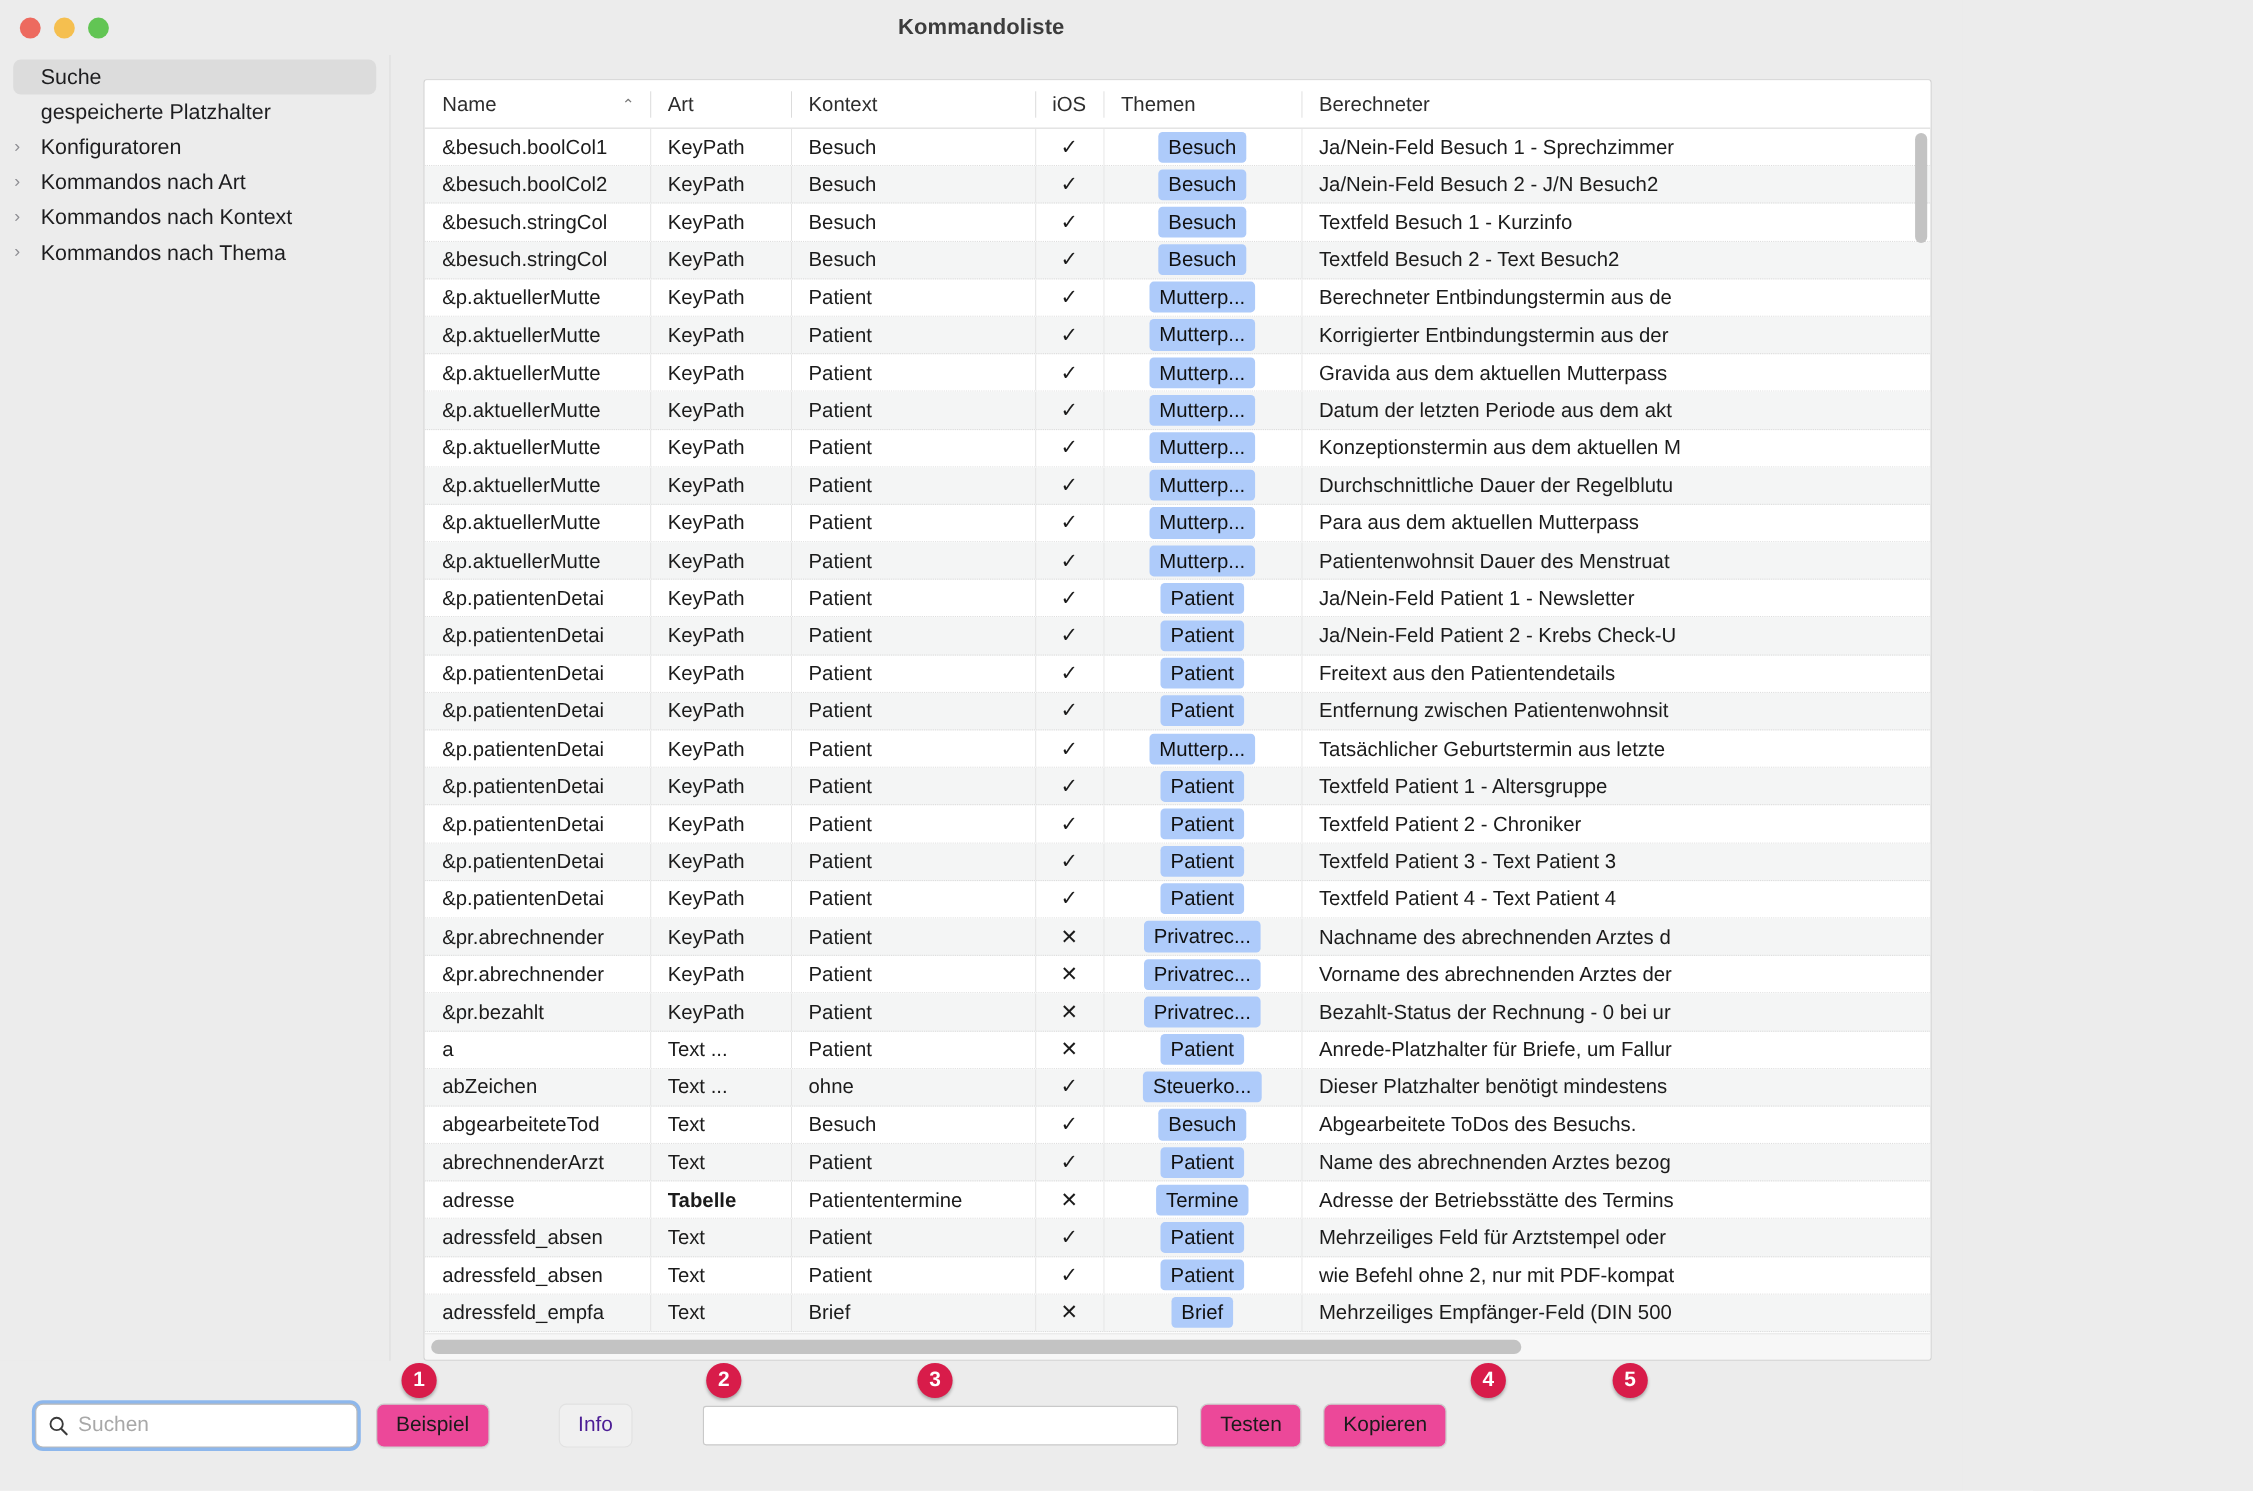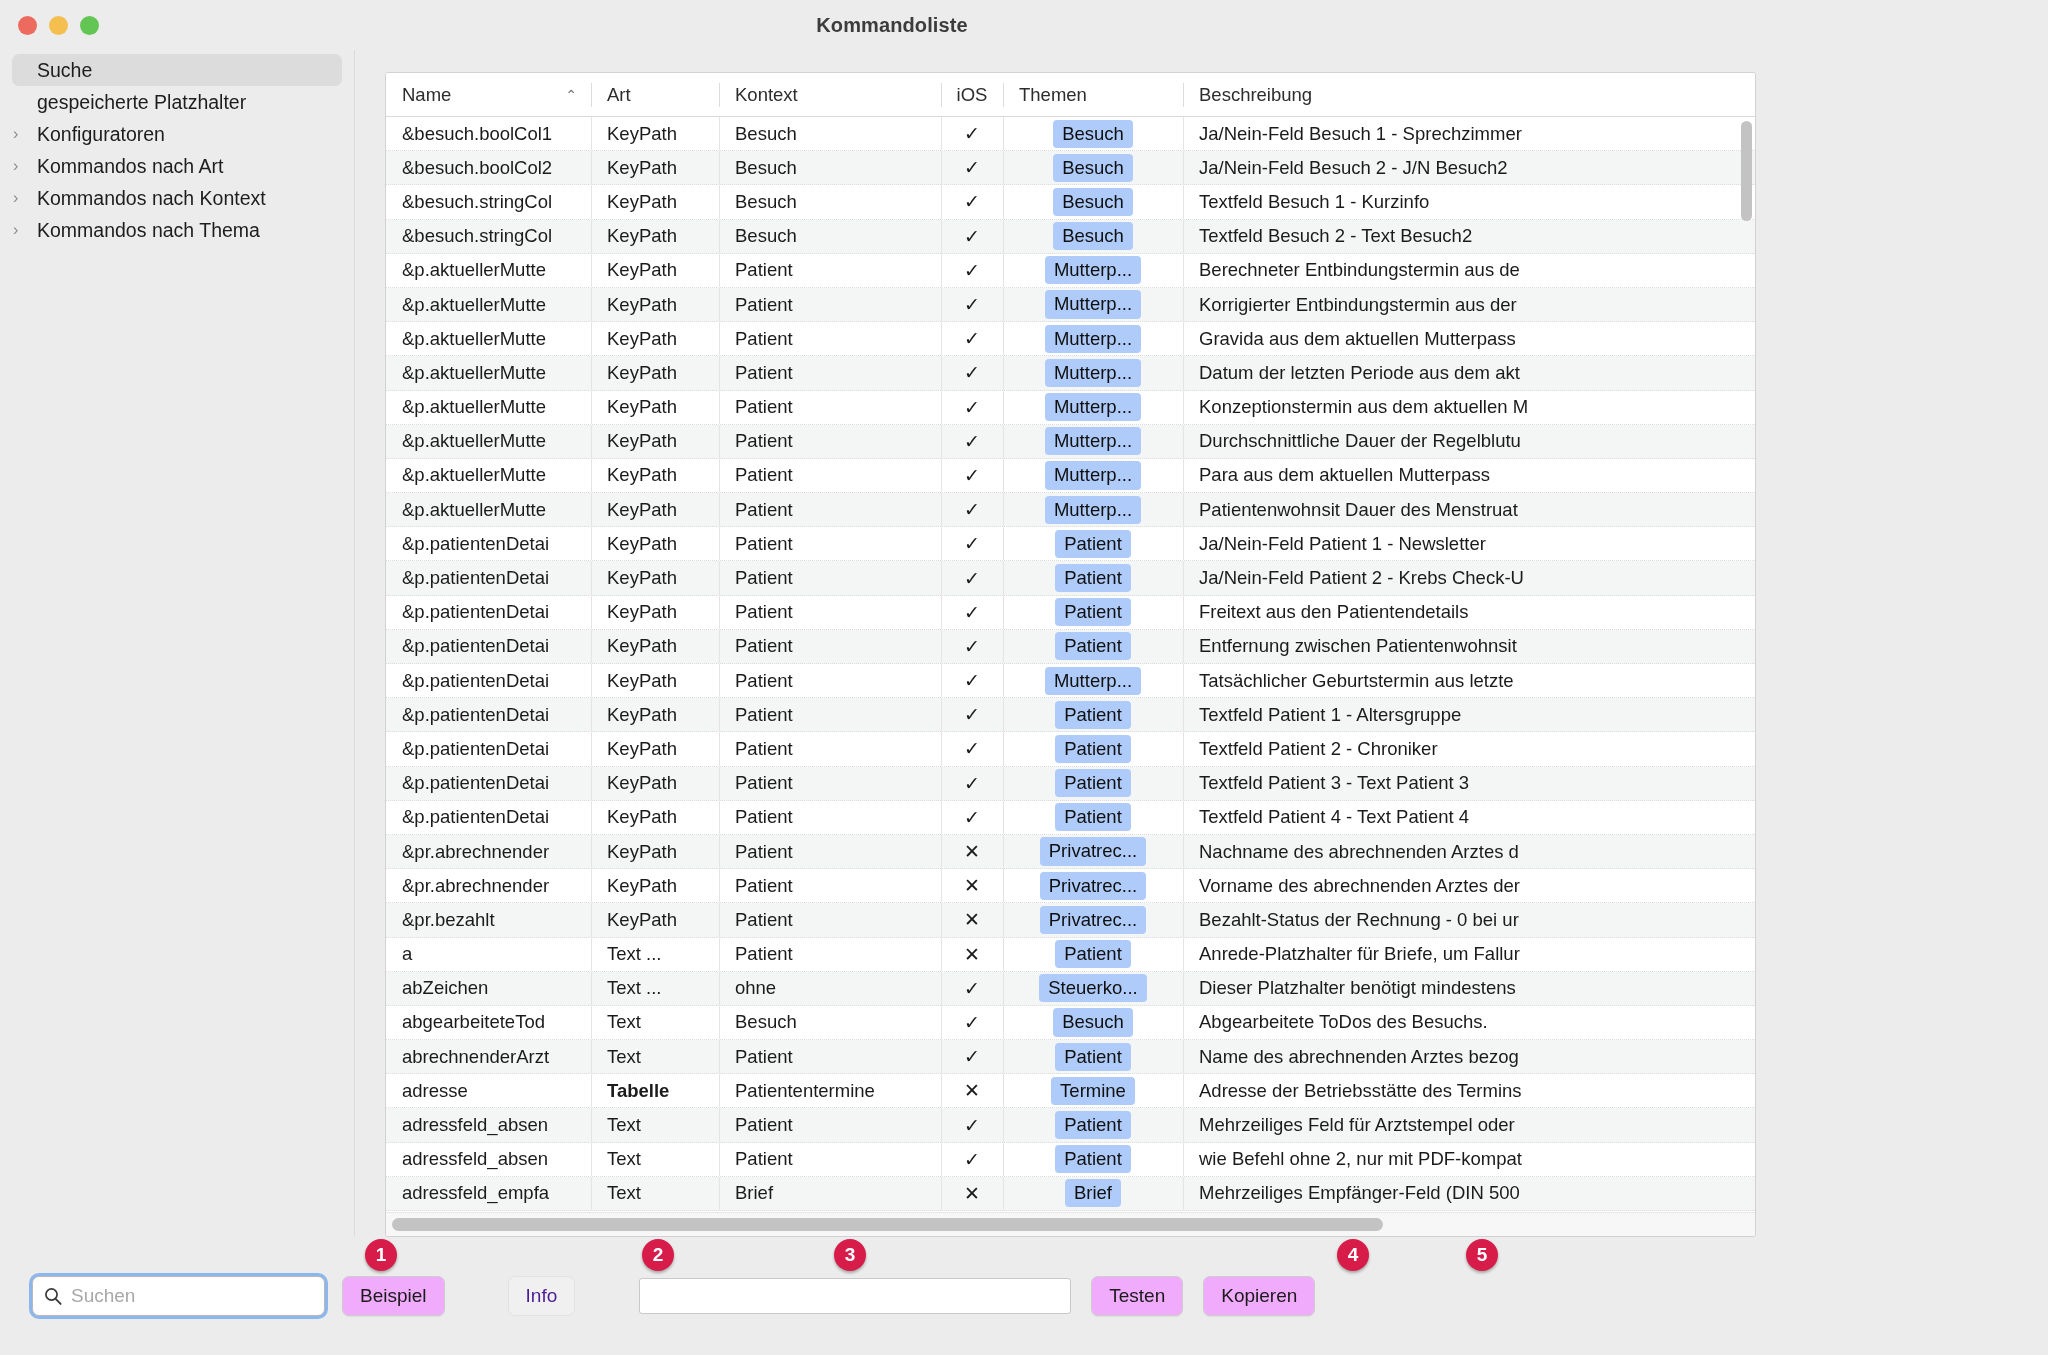--- a/index.html
+++ b/index.html
@@ -249,21 +249,21 @@
     font-size: 19px;
     font-family: "Liberation Sans", sans-serif;
     color: #1b1b1b;
     width: 100%;
     background: transparent;
   }
   .search-input::placeholder { color: #a8a8a8; }
 
   .btn {
     height: 40px;
-    background: #f0abfc;
+    background: #ec4899;
     border: 1px solid #cdcdcd;
     border-radius: 7px;
     font-size: 19px;
     font-family: "Liberation Sans", sans-serif;
     color: #1b1b1b;
     padding: 0 17px;
     box-shadow: 0 1px 1px rgba(0,0,0,.06);
     cursor: default;
   }
   .btn.disabled {
@@ -357,21 +357,21 @@
           <div class="th c-ctx">
             <span>Kontext</span>
           </div>
           <div class="th c-ios">
             <span>iOS</span>
           </div>
           <div class="th c-them">
             <span>Themen</span>
           </div>
           <div class="th c-desc">
-            <span>Beschreibung</span>
+            <span>Berechneter</span>
           </div>
         </div>
 
         <div class="tbody" id="tbody">
 
         <div class="tr">
               <div class="td c-name">&amp;besuch.boolCol1</div>
               <div class="td c-art">KeyPath</div>
               <div class="td c-ctx">Besuch</div>
               <div class="td c-ios">

